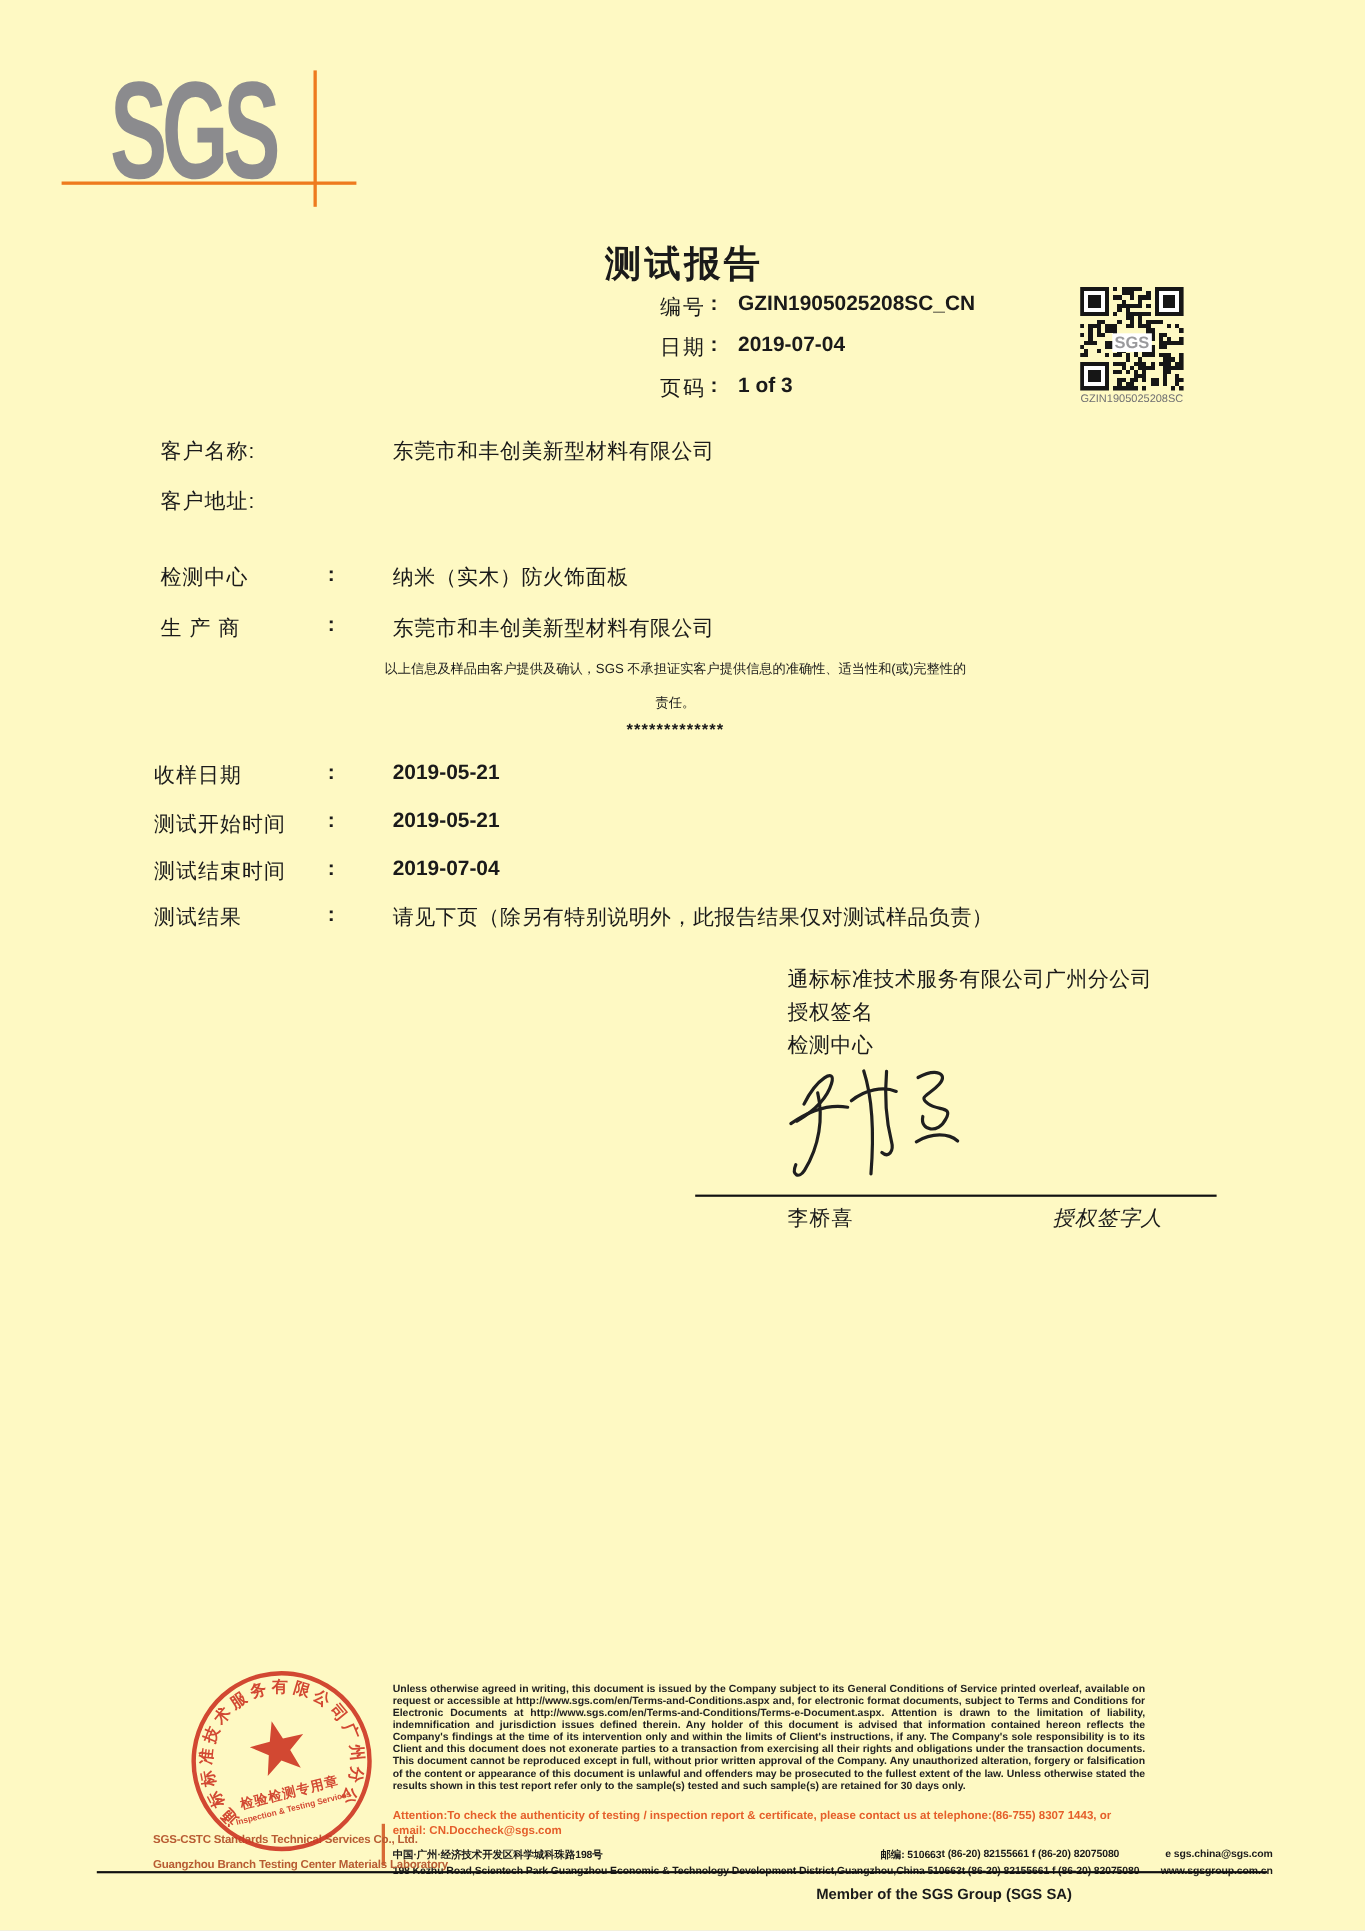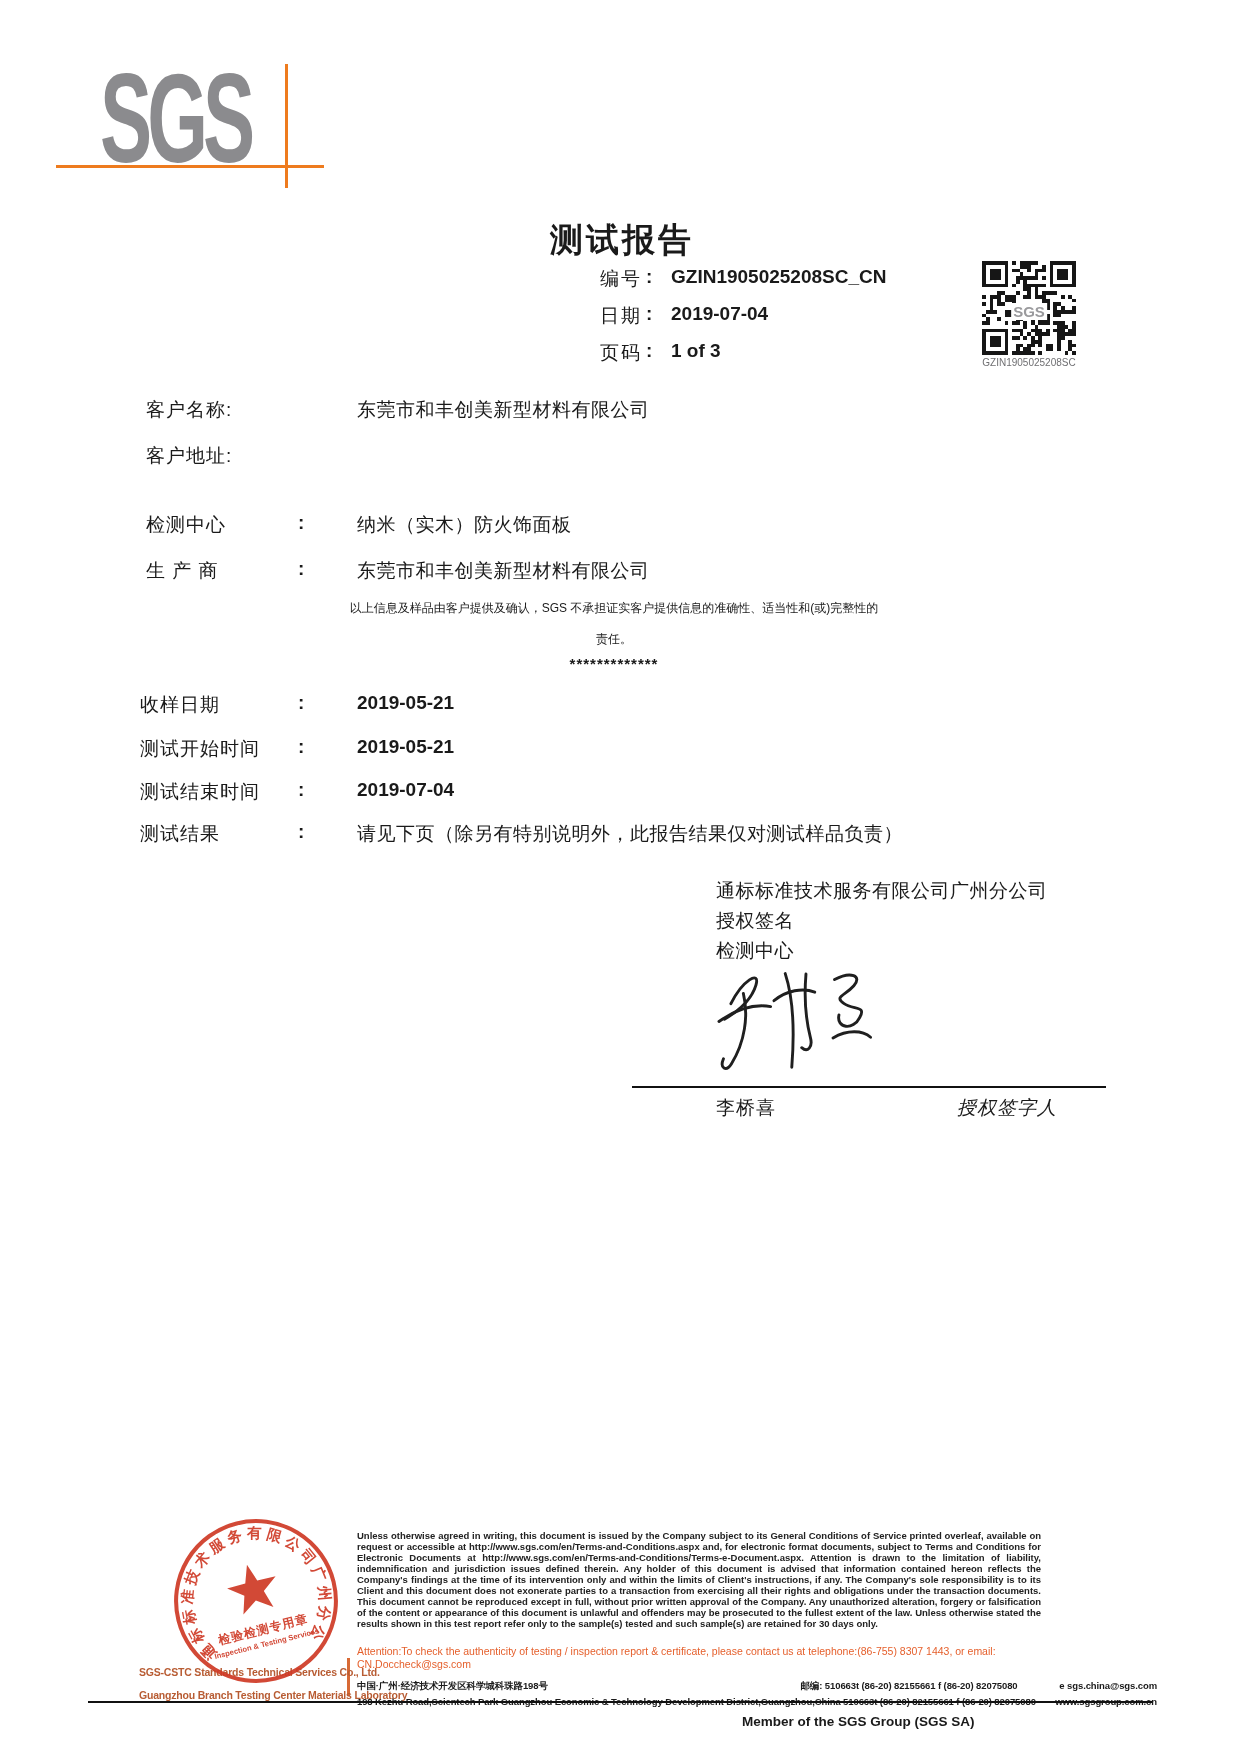--- a/index.html
+++ b/index.html
@@ -1,17 +1,17 @@
 <!DOCTYPE html>
 <html><head>
 <meta charset="utf-8">
 <style>
   html,body{margin:0;padding:0;background:#e9e9e9;}
   .page{
-    position:relative;width:1241px;height:1755px;margin:0 auto;background:#ffffff;
+    position:relative;width:1241px;height:1755px;margin:0 auto;background:#fef9c3;
     font-family:"Liberation Sans","DejaVu Sans",sans-serif;color:#1a1a1a;overflow:hidden;
   }
   
   .logo-text{
     position:absolute;left:100px;top:56px;font-size:126px;font-weight:700;color:#8b8b8e;
     letter-spacing:-8px;line-height:126px;transform:scaleX(0.62);transform-origin:left top;white-space:nowrap;
   }
   .logo-hline{position:absolute;left:56px;top:165px;width:268px;height:3px;background:#ee7b1e;}
   .logo-vline{position:absolute;left:285px;top:64px;width:3px;height:124px;background:#ee7b1e;}
   
@@ -49,21 +49,21 @@
   .signer-title{position:absolute;left:957px;top:1095px;font-size:19px;letter-spacing:1px;font-style:italic;}
   
   .stamp{position:absolute;left:170px;top:1515px;width:172px;height:172px;transform:rotate(-14deg);opacity:0.92;z-index:2;}
   .st-ring{fill:none;stroke:#cf3a26;stroke-width:4;}
   .st-arc{fill:#cf3a26;font-size:14.5px;font-weight:700;letter-spacing:4px;}
   .st-star{fill:#cf3a26;}
   .st-c1{fill:#cf3a26;font-size:12px;font-weight:700;text-anchor:middle;letter-spacing:1px;}
   .st-c2{fill:#cf3a26;font-size:7.5px;font-weight:700;text-anchor:middle;}
   .stamp-under{position:absolute;left:139px;font-size:10.5px;font-weight:700;color:#b85c33;white-space:nowrap;z-index:1;letter-spacing:-0.2px;}
   .legal{position:absolute;left:357px;top:1520px;width:684px;font-size:9.5px;font-weight:700;line-height:11px;text-align:justify;color:#222;}
-  .attention{position:absolute;left:357px;top:1634px;width:684px;font-size:10.5px;font-weight:400;line-height:13px;color:#e55f2b;}
+  .attention{position:absolute;left:357px;top:1634px;width:684px;font-size:10.5px;font-weight:700;line-height:13px;color:#e55f2b;}
   .addr-line{position:absolute;left:357px;width:800px;font-size:9.5px;font-weight:700;white-space:nowrap;display:flex;letter-spacing:-0.1px;}
   .addr-c1{width:520px;display:flex;justify-content:space-between;}
   .addr-c2{width:212px;}
   .vbar{position:absolute;left:347px;top:1658px;width:2.5px;height:38px;background:#d86a35;}
   .foot-rule{position:absolute;left:88px;top:1701px;width:1064px;height:2px;background:#111;}
   .member{position:absolute;left:742px;top:1714px;font-size:13.5px;font-weight:700;}
 </style>
 </head>
 <body>
 

